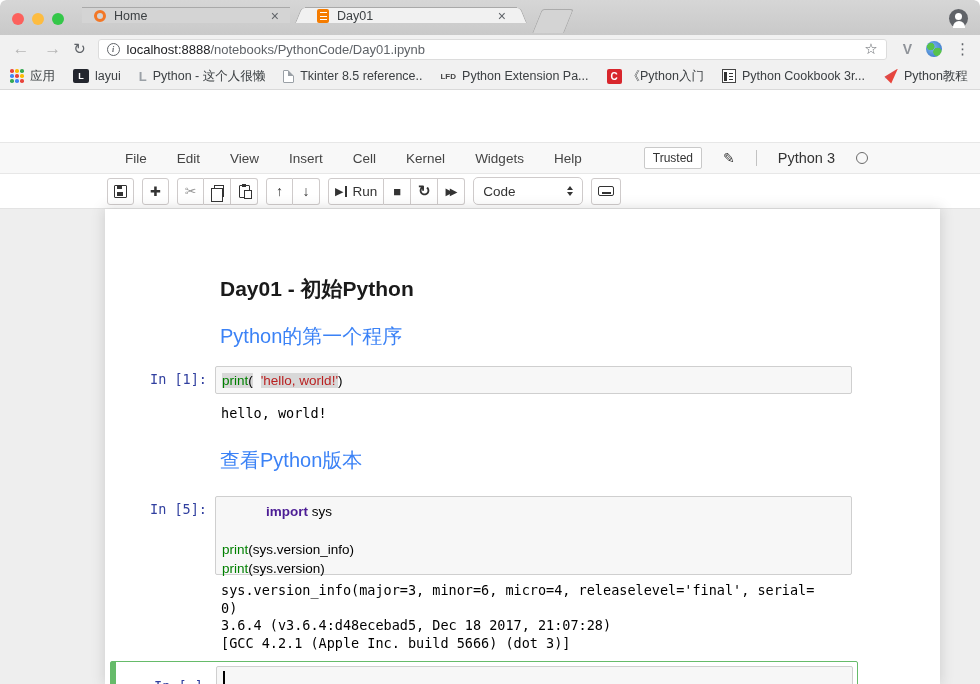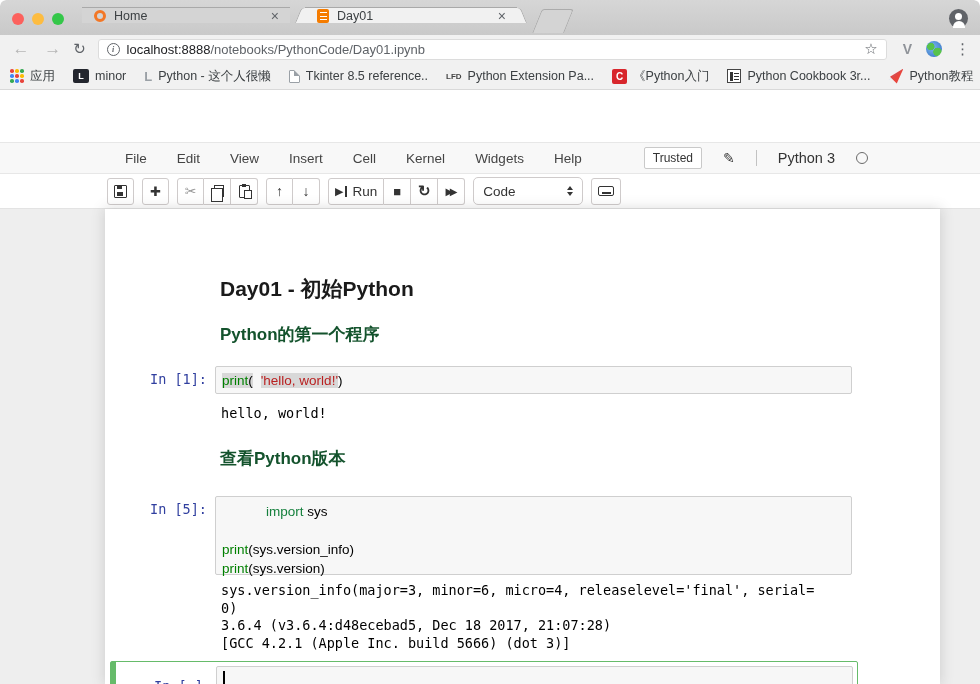--- a/index.html
+++ b/index.html
@@ -164,30 +164,30 @@
               border-top:4.5px solid #333; }
   .ic-kb { width:16px; height:10px; border:1.4px solid #333; border-radius:2px; position:relative; }
   .ic-kb::after { content:""; position:absolute; left:2.5px; right:2.5px; bottom:1.5px; height:1.4px; background:#333; }
 
   
   .jcontent { position:absolute; left:0; top:209px; width:980px; height:475px; background:#eee; }
   .nb-container { position:absolute; left:105px; top:0; width:835px; height:475px; background:#fff;
                   box-shadow:0 0 12px 1px rgba(87,87,87,.2); }
   .nb-h1 { position:absolute; left:115px; top:14px; font-size:27px; font-weight:bold; color:#1a1a1a; }
   .nb-h2 { position:absolute; left:115px; top:66px; font-size:21px; font-weight:bold; color:#1a1a1a; }
-  .nb-h3 { position:absolute; left:115px; font-size:17px; font-weight:bold; color:#14532d; }
+  .nb-h3 { position:absolute; left:115px; font-size:20px; font-weight:normal; color:#3b82f6; }
   .nb-h3-a { top:114px; }
   .nb-h3-b { top:238px; }
   .mono { font-family:"DejaVu Sans Mono", monospace; }
   .prompt { position:absolute; left:0; width:102px; text-align:right; font-size:13.5px;
             color:#303f9f; font-family:"DejaVu Sans Mono", monospace; }
   .input-box { position:absolute; left:110px; width:637px; background:#f7f7f7;
                border:1px solid #cfcfcf; border-radius:2px; padding:4px 6px; }
   .code-line { font-size:13.5px; line-height:19px; color:#000; min-height:19px; white-space:pre; }
-  .tok-kw { color:#15803d; font-weight:normal;padding-left:44px; }
+  .tok-kw { color:#4c1d95; font-weight:bold;padding-left:44px; }
   .tok-fn { color:#008000; }
   .tok-str { color:#ba2121;margin-left:8px; }
   .sel { background:#d8d8d8; }
   .prompt-1 { top:162px; } .box-1 { top:157px; height:28px; }
   .out-1 { position:absolute; left:116px; top:196px; font-size:13.5px; color:#000; }
   .prompt-2 { top:292px; } .box-2 { top:287px; height:79px; padding-top:5px; }
   .out-2 { position:absolute; left:116px; top:373px; font-size:13.5px; line-height:17.5px;
            color:#000; white-space:pre; }
   .cell-selected { position:absolute; left:5px; top:452px; width:748px; height:60px; background:#fff;
                    border:1.5px solid #66bb6a; border-radius:2px; }
@@ -247,21 +247,21 @@
           <i style="background:#e8453c"></i>
           <i style="background:#fbbc05"></i>
           <i style="background:#34a853"></i>
           <i style="background:#4285f4"></i>
           <i style="background:#e8453c"></i>
         </span>
       <span>应用</span>
     </span>
     <span class="bm">
       <span class="ic bm-layui">L</span>
-      <span>minor</span>
+      <span>layui</span>
     </span>
     <span class="bm">
       <span class="ic bm-letterl">L</span>
       <span>Python - 这个人很懒</span>
     </span>
     <span class="bm">
       <span class="ic bm-page"></span>
       <span>Tkinter 8.5 reference..</span>
     </span>
     <span class="bm">

